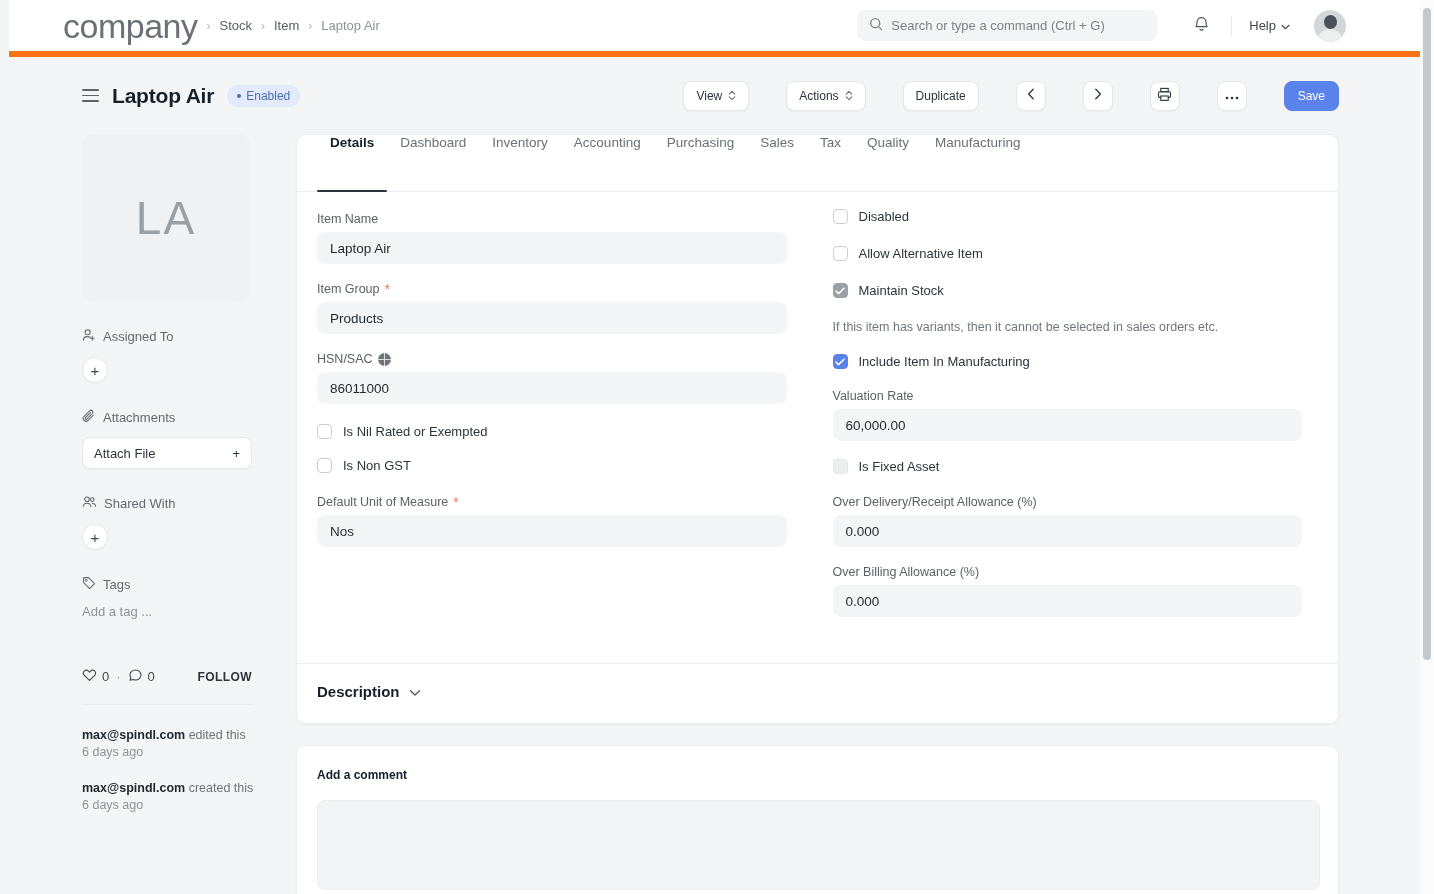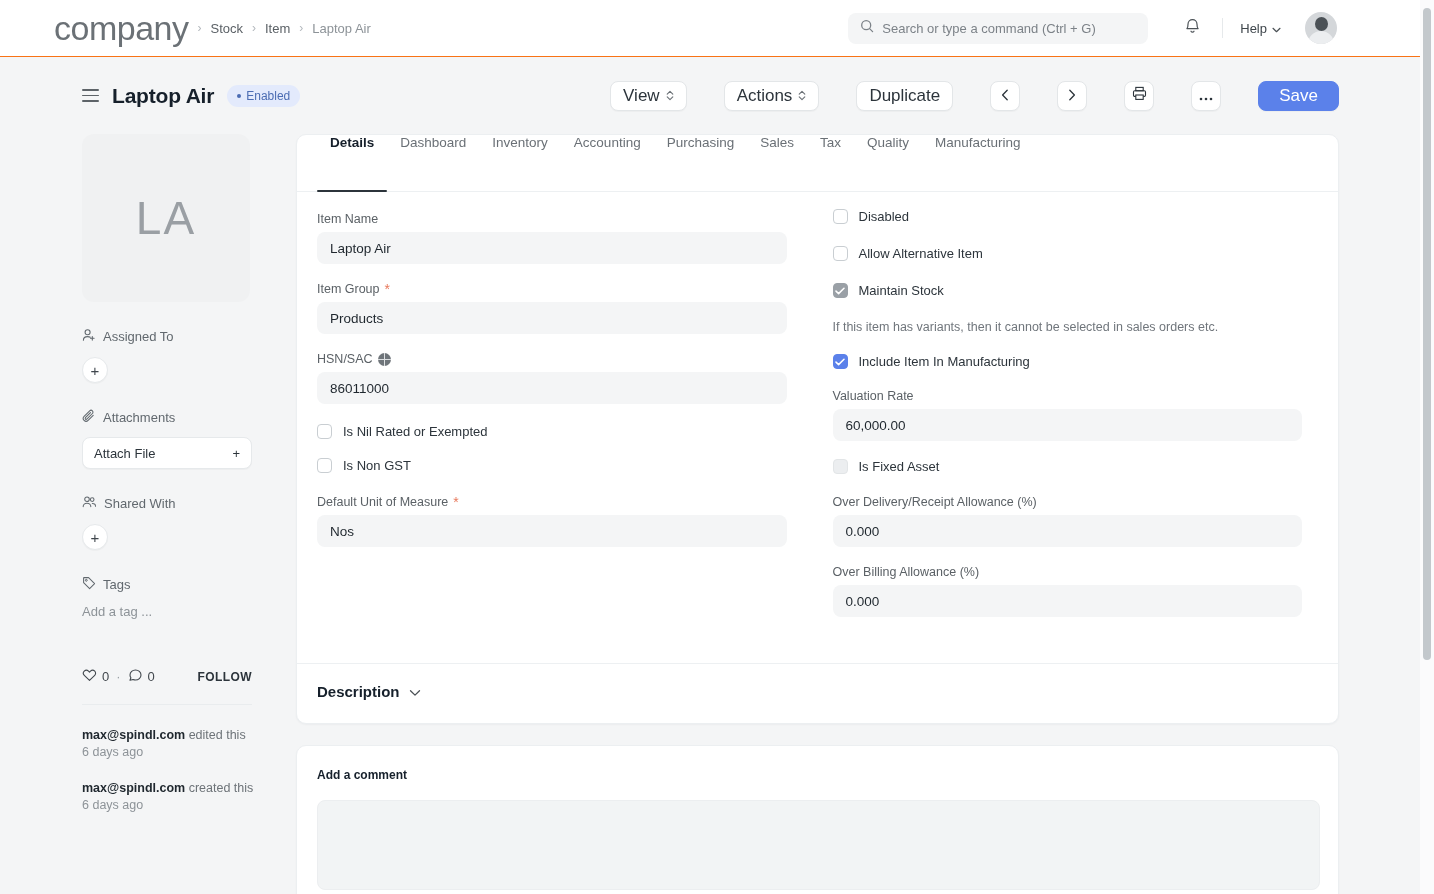--- a/index.html
+++ b/index.html
@@ -7,23 +7,23 @@
     width: 1434px; height: 894px;
     background: #f4f5f6;
     font-family: "Liberation Sans", sans-serif;
     color: #1f272e;
     overflow: hidden;
   }
   body { position: relative; }
 
   
   .navbar {
-    position: absolute; top: 0; left: 0; width: 1421px; height: 57px;
+    position: absolute; top: 0; left: 9px; width: 1421px; height: 57px;
     background: #ffffff;
-    border-bottom: 1px solid #f97316;
+    border-bottom: 6px solid #f97316;
     display: flex; align-items: center;
   }
   .brand-wrap { display: flex; align-items: center; padding-left: 54px; gap: 0; }
   .brand {
     font-size: 34px; font-weight: 400; color: #6b7176; letter-spacing: -0.5px;
     line-height: 1; font-family: "Liberation Sans", sans-serif;
   }
   .bc-sep { color: #b3b8bd; font-size: 12px; margin: 0 9px; line-height: 1; }
   .bc-item { font-size: 13px; color: #5b6166; line-height: 1; }
   .bc-item.current { color: #8d9398; }
@@ -60,26 +60,26 @@
   .badge {
     display: inline-flex; align-items: center; gap: 5px; height: 22px; padding: 0 10px;
     border-radius: 11px; background: #e3eafc; font-size: 12px; color: #4b6cb3; font-weight: 400;
   }
   .badge .dot { width: 4px; height: 4px; border-radius: 50%; background: #4b6cb3; display: inline-block; }
 
   .ph-right { margin-left: auto; display: flex; align-items: center; gap: 8px; padding-right: 82px; }
   .btn {
     height: 30px; border-radius: 8px; background: #ffffff; border: 1px solid #e3e6e8;
     display: inline-flex; align-items: center; justify-content: center; gap: 6px;
-    font-size: 17px; color: #2c343b; padding: 0 12px; cursor: pointer;
+    font-size: 12px; color: #2c343b; padding: 0 12px; cursor: pointer;
     box-shadow: 0 1px 1px rgba(16,24,40,.03);
     margin-left: 29px;
   }
   .btn.icon-only { width: 30px; padding: 0; }
-  .btn.primary { background: #5b81ea; border-color: #5b81ea; color: #ffffff; padding: 0 20px; }
+  .btn.primary { background: #5b81ea; border-color: #5b81ea; color: #ffffff; padding: 0 13px; }
   .updown { display: inline-flex; flex-direction: column; gap: 2px; line-height: 0; }
   .updown svg { display: block; }
 
   
   .sidebar {
     position: absolute; left: 82px; top: 134px; width: 170px;
   }
   .thumb {
     width: 168px; height: 168px; border-radius: 12px; background: #f0f1f2;
     display: flex; align-items: center; justify-content: center;

